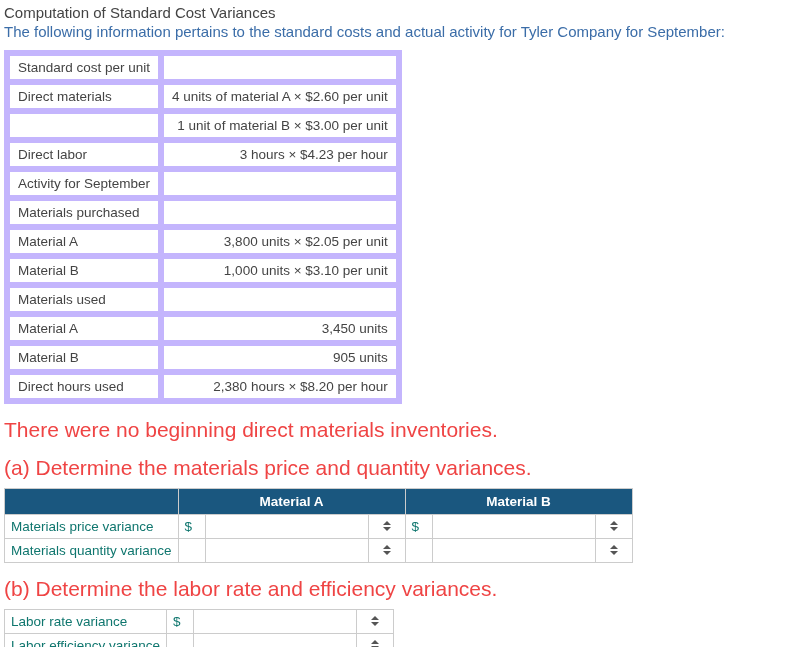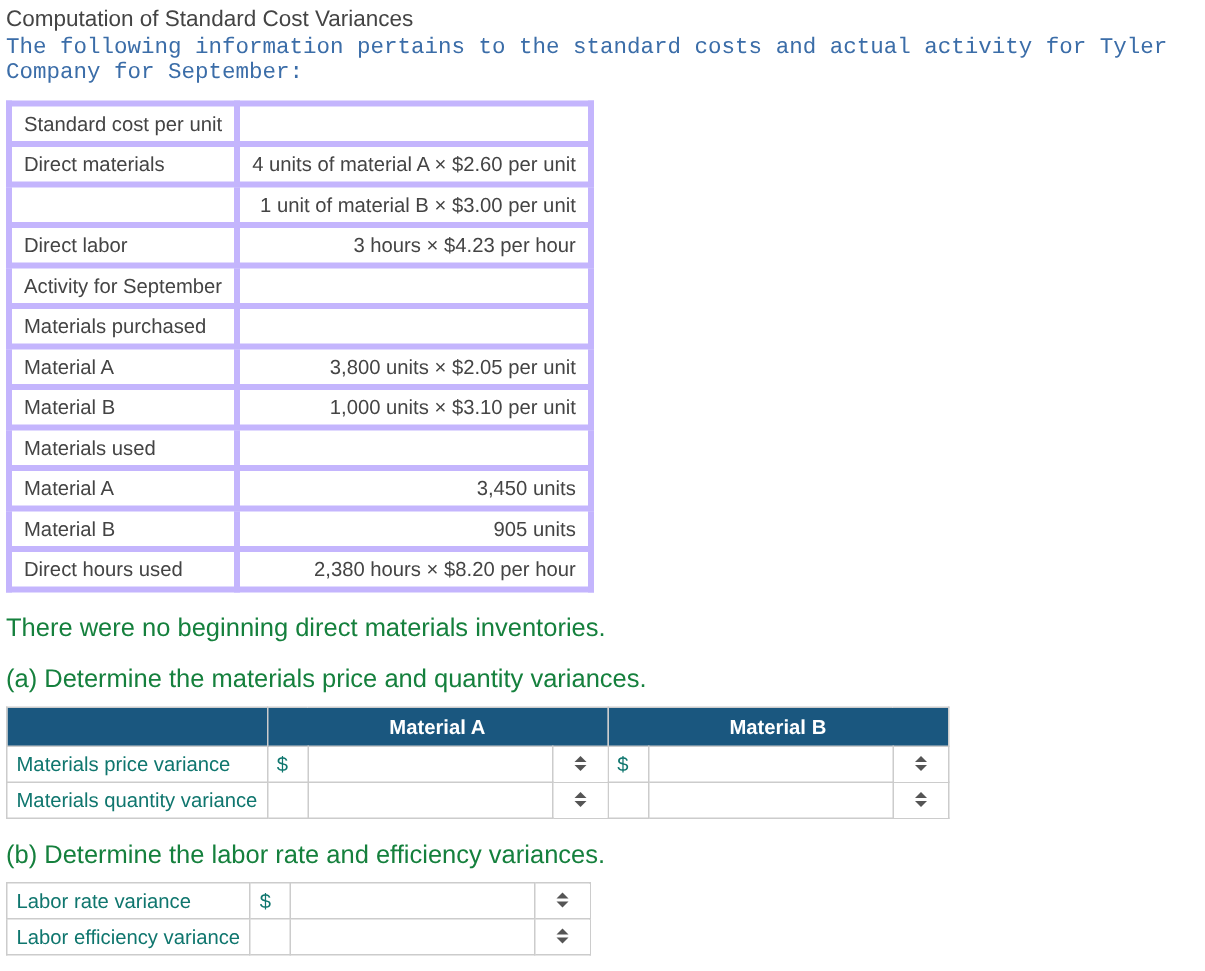--- a/index.html
+++ b/index.html
@@ -13,40 +13,39 @@
   }
   .title {
     font-size: 15px;
     color: #444;
     margin-bottom: 2px;
   }
   .intro {
     font-size: 15px;
     color: #3b6da8;
     margin-bottom: 10px;
-    font-family: Liberation Mono, monospace;
   }
   table {
     border-collapse: collapse;
     margin-bottom: 14px;
   }
   table.data td {
-    border: 4px solid #c4b5fd;
+    border: 6px solid #c4b5fd;
     padding: 4px 8px;
     font-size: 13.5px;
     color: #444;
     background: #fff;
     white-space: nowrap;
   }
   table.data td.val {
     text-align: right;
   }
   .section-text {
-    font-size: 17px;
-    color: #15803d;
+    font-size: 21px;
+    color: #ef4444;
     margin: 14px 0 8px 0;
   }
   table.ans {
     border-collapse: collapse;
   }
   table.ans th {
     background: #1a577f;
     color: #fff;
     font-weight: bold;
     font-size: 13.5px;

